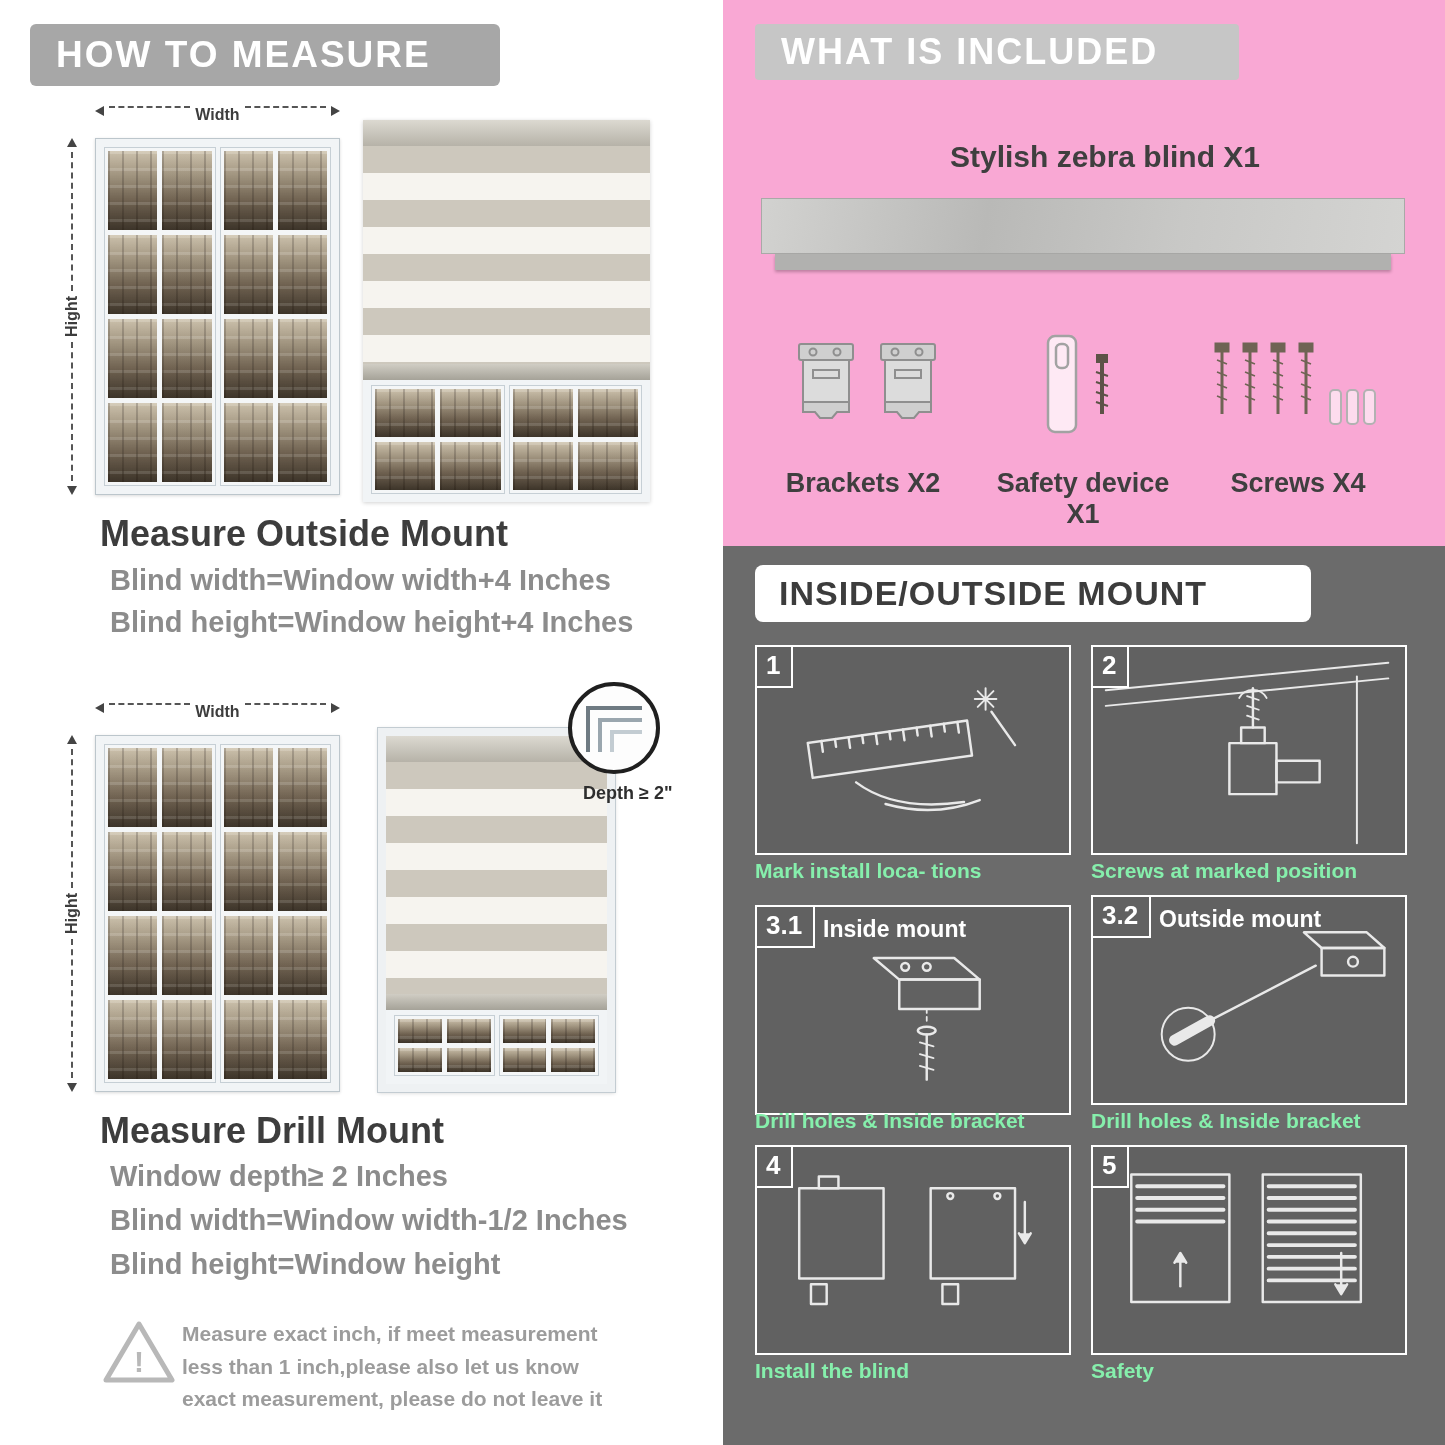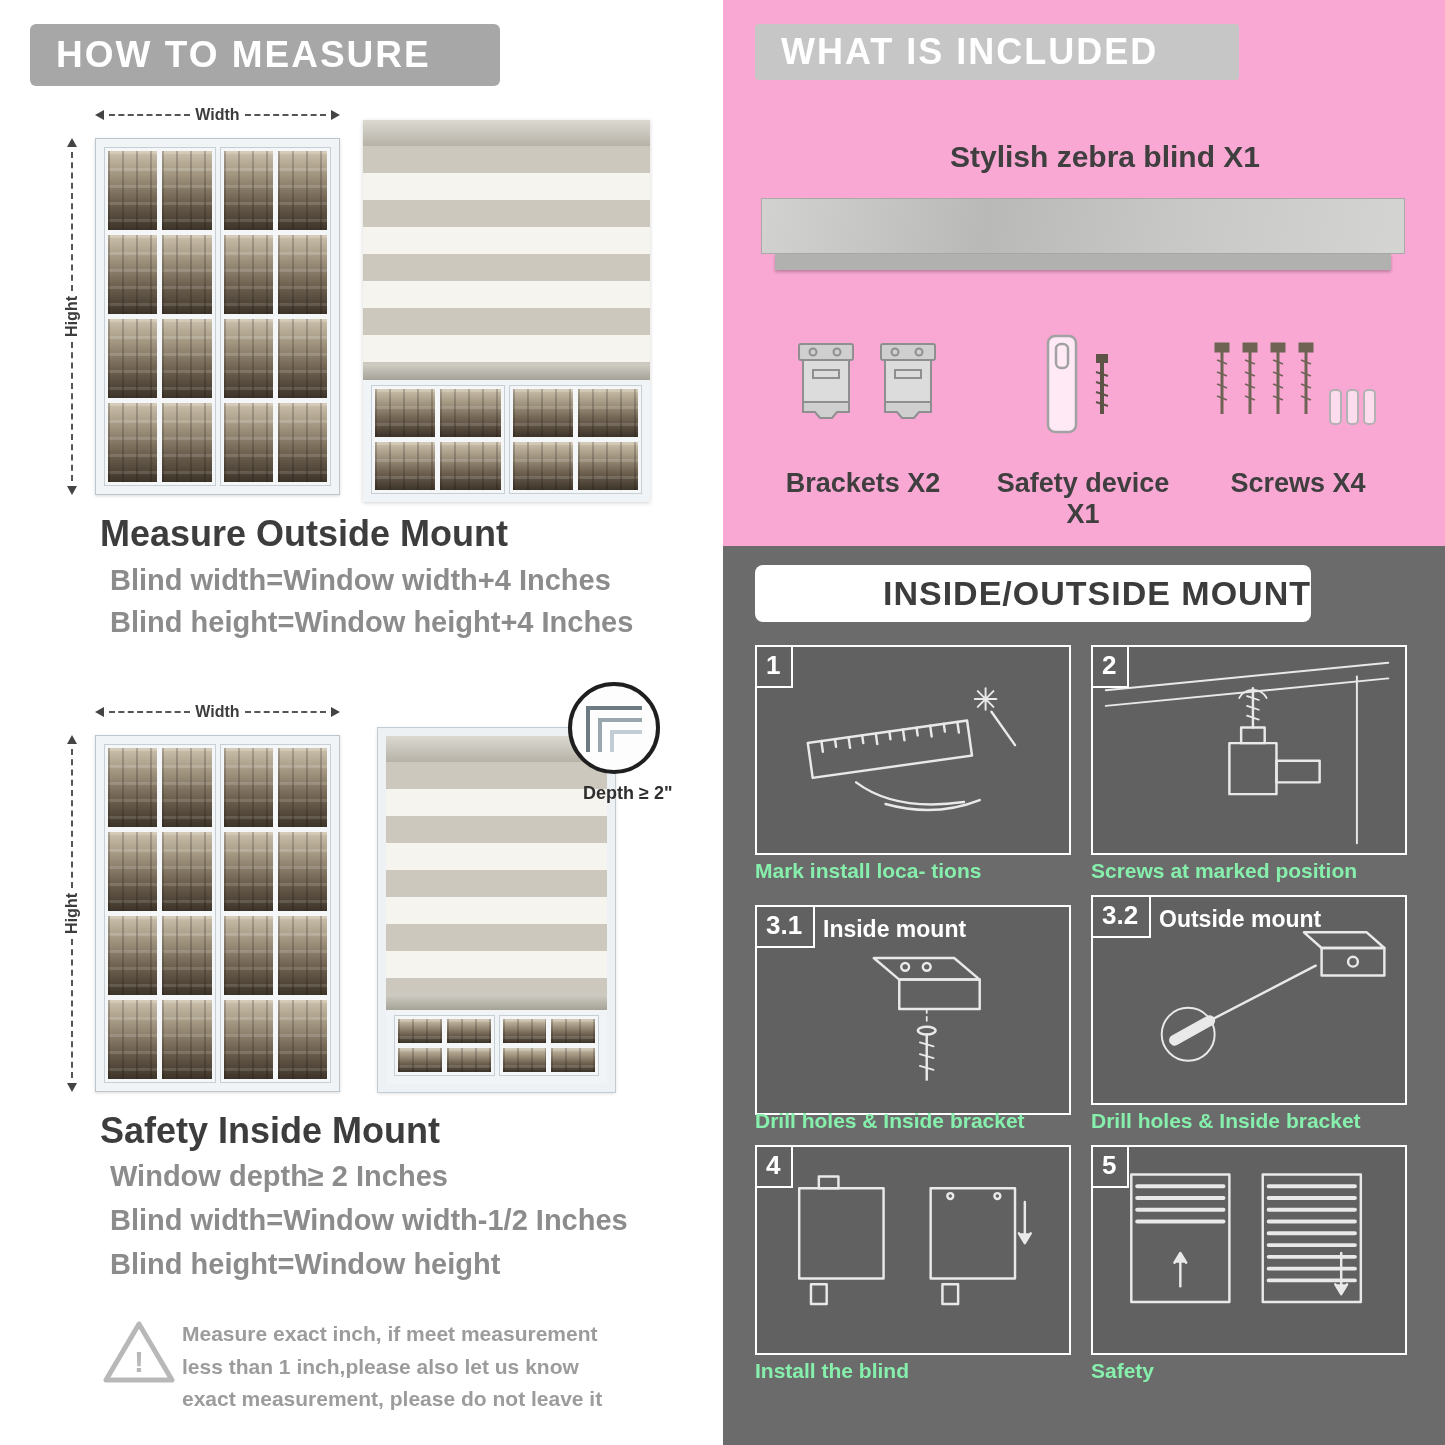--- a/index.html
+++ b/index.html
@@ -27,21 +27,21 @@
   
   .blind-fig{position:absolute;display:flex;flex-direction:column;box-shadow:0 1px 4px rgba(0,0,0,.18);}
   .bf-rail-top{height:26px;background:linear-gradient(180deg,#dcd9d1,#b6b2a8);}
   .bf-body{background:repeating-linear-gradient(180deg,#cdc8bd 0px,#cdc8bd 27px,#f6f4ef 27px,#f6f4ef 54px);}
   .bf-rail-bottom{height:16px;background:linear-gradient(180deg,#d0cdc4,#a5a298);}
   .bf-window{flex:1;position:relative;background:#f1f4f6;box-sizing:border-box;
              padding:6px 9px 9px 9px;display:flex;gap:6px;}
   .framed{border:8px solid #eef1f3;outline:1px solid #c3ccd2;box-sizing:border-box;}
 
   
-  .h-arrow{position:absolute;display:flex;align-items:center;gap:5px;font-size:16px;font-weight:bold;color:#3d3d3d;}
+  .h-arrow{position:absolute;display:flex;gap:5px;font-size:16px;font-weight:bold;color:#3d3d3d;}
   .h-arrow .seg{flex:1;height:0;border-top:2px dashed #555;}
   .v-arrow{position:absolute;display:flex;flex-direction:column;align-items:center;gap:5px;
            font-size:16px;font-weight:bold;color:#3d3d3d;}
   .v-arrow .seg{flex:1;width:0;border-left:2px dashed #555;}
   .v-arrow .vlabel{writing-mode:vertical-rl;transform:rotate(180deg);}
   .ah{width:0;height:0;border-style:solid;flex:0 0 auto;}
   .ah.left {border-width:5px 9px 5px 0;border-color:transparent #444 transparent transparent;}
   .ah.right{border-width:5px 0 5px 9px;border-color:transparent transparent transparent #444;}
   .ah.up   {border-width:0 5px 9px 5px;border-color:transparent transparent #444 transparent;}
   .ah.down {border-width:9px 5px 0 5px;border-color:#444 transparent transparent transparent;}
@@ -64,21 +64,21 @@
                font-weight:bold;color:#3f3f3f;padding-left:42px;}
   .rail1{position:absolute;left:38px;top:198px;width:644px;height:56px;border:1px solid #a9a9a7;
          background:linear-gradient(100deg,#d2d2d0 0%,#b9b9b7 35%,#c8c8c6 65%,#d4d4d2 100%);box-sizing:border-box;}
   .rail2{position:absolute;left:52px;top:254px;width:616px;height:16px;background:#b1b1af;
          box-shadow:0 2px 3px rgba(0,0,0,.25);}
   .inc-label{position:absolute;top:468px;font-size:27px;font-weight:bold;color:#3f3f3f;text-align:center;}
 
   .mount{position:absolute;left:723px;top:546px;width:722px;height:899px;background:#6b6b6b;}
   .mnt-header{position:absolute;left:32px;top:19px;width:556px;height:57px;background:#fff;
               border-radius:8px;color:#3c3c3c;font-weight:bold;font-size:34px;letter-spacing:1px;
-              display:flex;align-items:center;padding-left:24px;box-sizing:border-box;justify-content:flex-end;}
+              display:flex;align-items:center;padding-left:24px;box-sizing:border-box;}
   .panel{position:absolute;width:316px;height:210px;background:#616161;border:2px solid #fff;box-sizing:border-box;}
   .pnum{position:absolute;top:0;left:0;color:#fff;font-weight:bold;font-size:26px;
         padding:3px 11px 5px 9px;border-right:2px solid #fff;border-bottom:2px solid #fff;}
   .ptitle{position:absolute;top:9px;left:66px;color:#fff;font-weight:bold;font-size:23px;}
   .pcap{position:absolute;color:#86efac;font-weight:bold;font-size:21px;width:330px;}
   .pill{position:absolute;inset:0;}
   .pill svg{width:100%;height:100%;}
 </style>
 </head>
 <body>
@@ -211,21 +211,21 @@
 
   <div class="depth-circle" style="left:568px;top:682px;">
     <svg viewBox="0 0 84 84">
       <path d="M16,66 L16,22 L70,22" fill="none" stroke="#6e7a82" stroke-width="4"></path>
       <path d="M28,66 L28,34 L70,34" fill="none" stroke="#9aa6ae" stroke-width="4"></path>
       <path d="M40,66 L40,46 L70,46" fill="none" stroke="#c3ccd2" stroke-width="4"></path>
     </svg>
   </div>
   <div class="depth-label" style="left:583px;top:783px;">Depth ≥ 2"</div>
 
-  <div class="measure-title" style="left:100px;top:1110px;">Safety Inside Mount</div>
+  <div class="measure-title" style="left:100px;top:1110px;">Measure Drill Mount</div>
   <div class="measure-line" style="left:100px;top:1160px;">Window depth≥ 2 Inches</div>
   <div class="measure-line" style="left:100px;top:1204px;">Blind width=Window width-1/2 Inches</div>
   <div class="measure-line" style="left:100px;top:1248px;">Blind height=Window height</div>
 
   <svg style="position:absolute;left:100px;top:1316px;" width="78" height="74" viewBox="0 0 78 74">
     <path d="M39,8 L72,64 L6,64 Z" fill="none" stroke="#b8b8b8" stroke-width="5" stroke-linejoin="round"></path>
     <text x="39" y="56" text-anchor="middle" font-size="30" font-weight="bold" fill="#b8b8b8">!</text>
   </svg>
   <div class="warn-text" style="left:182px;top:1318px;width:440px;">Measure exact inch, if meet measurement less than 1 inch,please also let us know exact measurement, please do not leave it</div>
 

